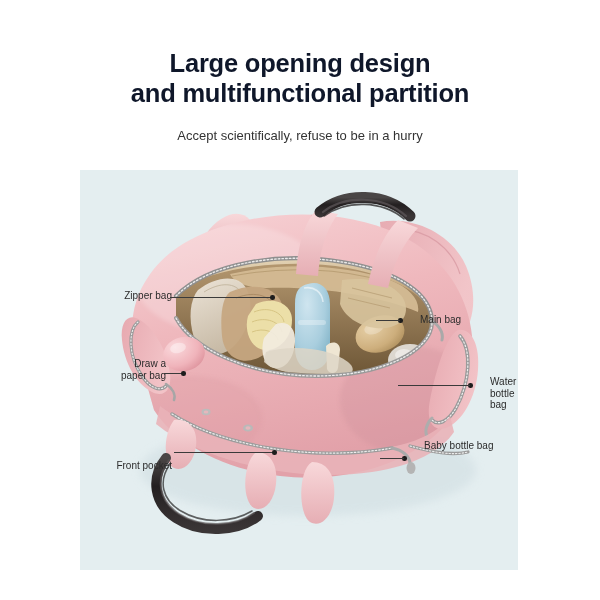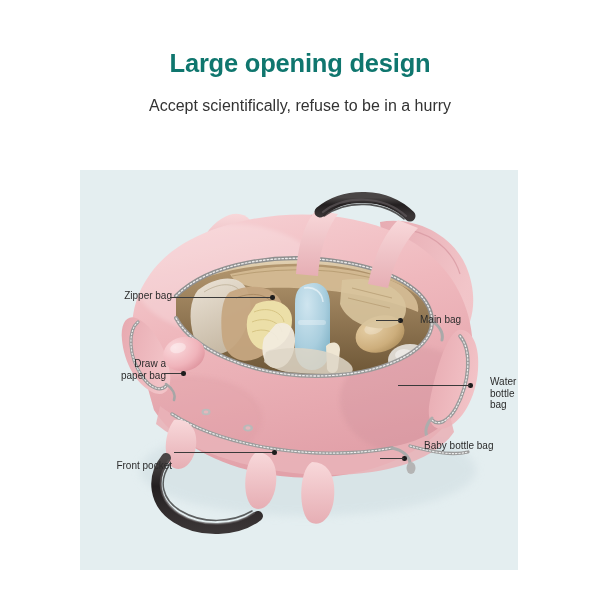--- a/index.html
+++ b/index.html
@@ -24,28 +24,28 @@
   .heading {
     position: absolute;
     left: 0;
     top: 48px;
     width: 600px;
     text-align: center;
   }
   .title-line {
     font-size: 25.5px;
     font-weight: bold;
-    color: #0f766e;
+    color: #0f172a;
     letter-spacing: -0.2px;
     line-height: 30px;
     white-space: nowrap;
   }
   .subtitle {
     margin-top: 18px;
-    font-size: 16px;
+    font-size: 13px;
     font-weight: normal;
     color: #333333;
     line-height: 20px;
     white-space: nowrap;
   }
 
   
   .panel {
     position: absolute;
     left: 80px;
@@ -90,20 +90,21 @@
     background: #1d1d1d;
   }
 </style>
 </head>
 <body>
 
 <div class="page">
 
   <div class="heading">
     <div class="title-line">Large opening design</div>
+    <div class="title-line">and multifunctional partition</div>
     <div class="subtitle">Accept scientifically, refuse to be in a hurry</div>
   </div>
 
   <div class="panel">
 
     <div class="bag-stage">
       <svg class="bag-svg" width="438" height="400" viewBox="0 0 438 400">
         <defs>
           <linearGradient id="pinkBody" x1="0" y1="0" x2="0.3" y2="1">
             <stop offset="0%" stop-color="#f7d3d6"></stop>

